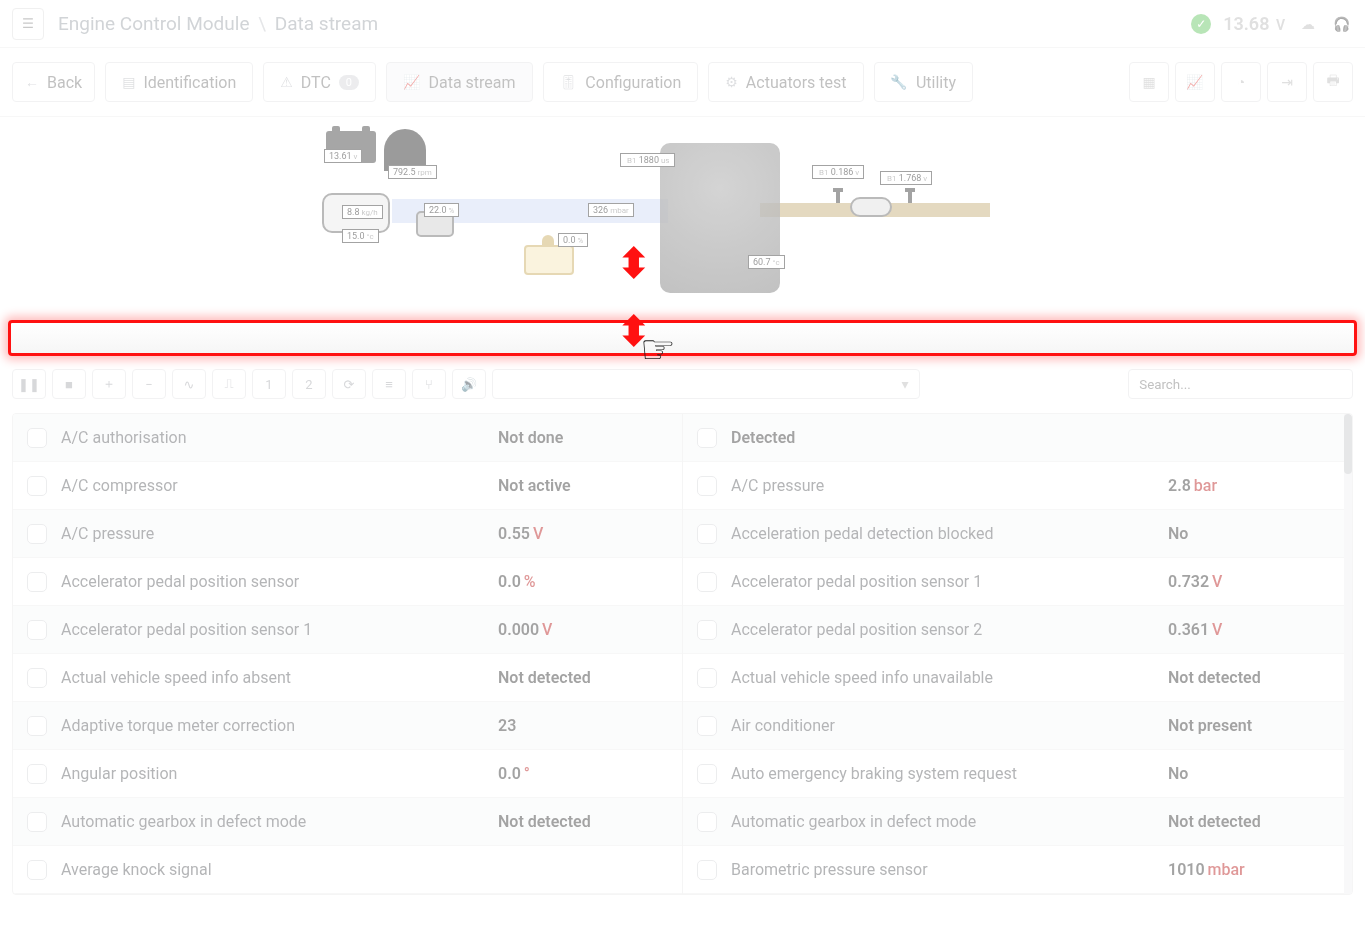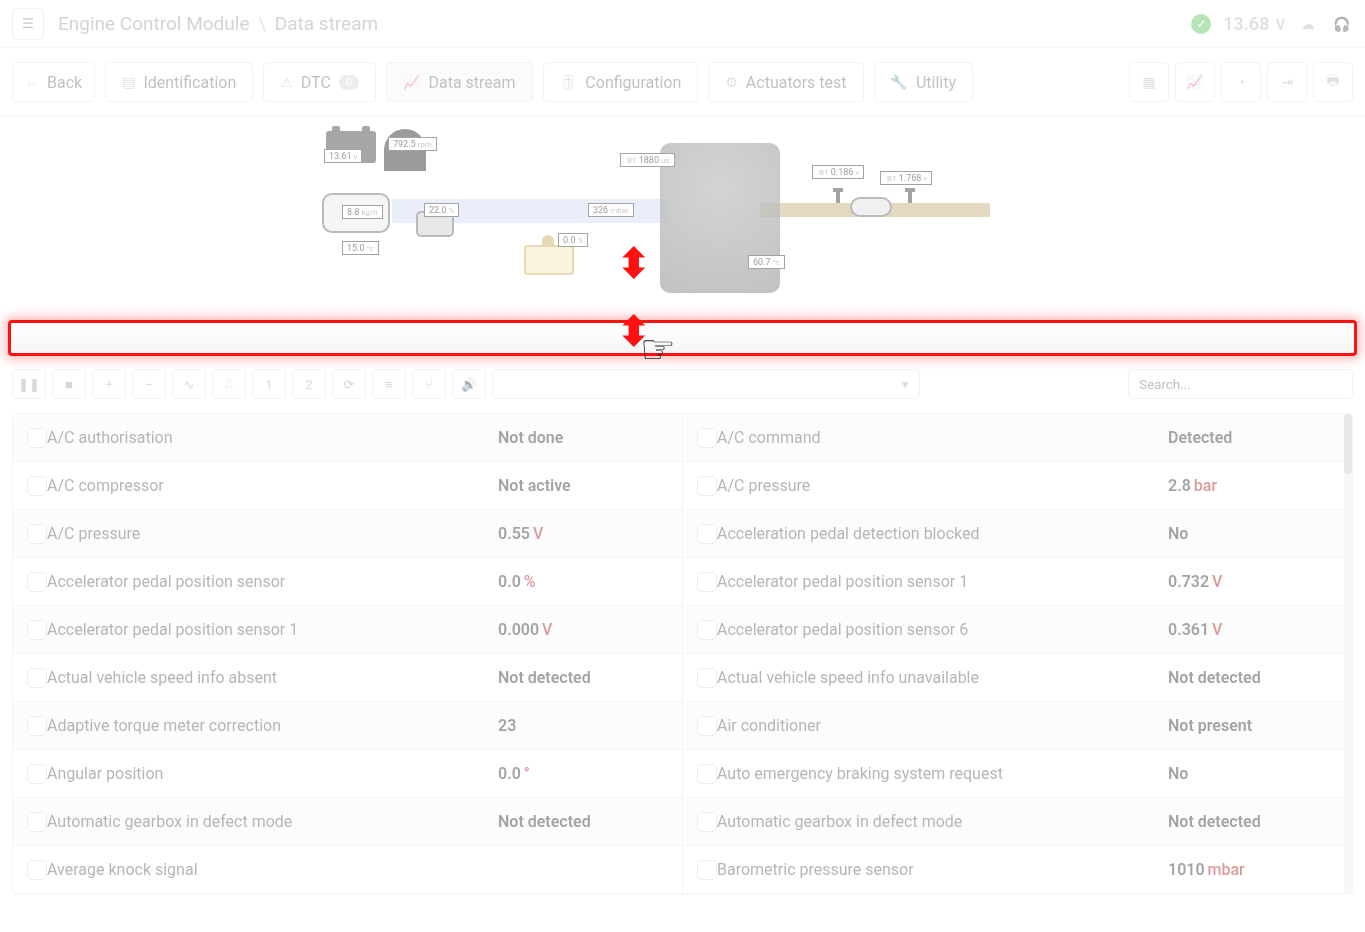--- a/index.html
+++ b/index.html
@@ -55,21 +55,21 @@
 
 .toolbar{display:flex;align-items:center;gap:6px;padding:6px 12px;margin-top:58px}
 .tb{width:34px;height:30px;border:1px solid #e2e3e5;border-radius:4px;background:#fff;display:flex;align-items:center;justify-content:center;color:#a7a9ae;cursor:pointer;font-size:13px}
 .select{flex:.5;height:30px;border:1px solid #e2e3e5;border-radius:4px;padding:0 10px;display:flex;align-items:center;justify-content:flex-end;color:#bbb}
 .search{flex:.25;height:30px;border:1px solid #e2e3e5;border-radius:4px;padding:0 10px;color:#bbb;outline:none;margin-left:auto}
 
 
 .grid{display:flex;margin:8px 12px;border:1px solid #e8e8e8;border-radius:4px;overflow:hidden;position:relative}
 .col{flex:1}
 .col:first-child{border-right:1px solid #e8e8e8}
-.row{display:flex;align-items:center;height:48px;padding:0 14px;border-bottom:1px solid #eee}
+.row{display:flex;align-items:center;height:48px;padding:0 14px;gap:14px;border-bottom:1px solid #eee}
 .row:nth-child(odd){background:#f7f8f9}
 .chk{width:20px;height:20px;border:1px solid #d6d7da;border-radius:5px;flex:none;cursor:pointer;background:#fff}
 .nm{flex:1;color:#5a5c60;font-size:16px}
 .val{width:170px;color:#333;font-size:16px;font-weight:600}
 .val .u{color:#b91c1c;font-weight:500;margin-left:3px}
 .scroll{position:absolute;right:0;top:0;bottom:0;width:8px;background:#f0f0f1}
 .thumb{position:absolute;top:0;width:8px;height:60px;background:#c8c9cc;border-radius:4px}
 </style>
 </head>
 <body>
@@ -139,24 +139,24 @@
       </div>
   </div>
 </div>
 
 <div class="diagram">
   <div class="pipe-h" style="left:392px;top:82px;width:276px"></div>
   <div class="pipe-ex" style="left:760px;top:86px;width:230px"></div>
   <div class="battery" style="left:326px;top:14px"></div>
   <div class="dlabel" style="left:324px;top:32px"><span>13.61</span><span class="u">v</span></div>
   <div class="gauge" style="left:384px;top:12px"></div>
-  <div class="dlabel" style="left:388px;top:20px"><span>792.5</span><span class="u">rpm</span></div>
+  <div class="dlabel" style="left:388px;top:48px"><span>792.5</span><span class="u">rpm</span></div>
   <div class="maf" style="left:322px;top:76px"></div>
   <div class="dlabel" style="left:342px;top:88px"><span>8.8</span><span class="u">kg/h</span></div>
-  <div class="dlabel" style="left:342px;top:124px"><span>15.0</span><span class="u">°c</span></div>
+  <div class="dlabel" style="left:342px;top:112px"><span>15.0</span><span class="u">°c</span></div>
   <div class="intercooler" style="left:416px;top:94px"></div>
   <div class="dlabel" style="left:424px;top:86px"><span>22.0</span><span class="u">%</span></div>
   <div class="dlabel" style="left:588px;top:86px"><span>326</span><span class="u">mbar</span></div>
   <div class="coolant" style="left:524px;top:128px"></div>
   <div class="dlabel" style="left:558px;top:116px"><span>0.0</span><span class="u">%</span></div>
   <div class="engine" style="left:660px;top:26px"></div>
   <div class="dlabel" style="left:620px;top:36px"><span class="u">B1</span> <span>1880</span><span class="u">us</span></div>
   <div class="dlabel" style="left:748px;top:138px"><span>60.7</span><span class="u">°c</span></div>
   <div class="o2" style="left:836px;top:74px"></div>
   <div class="dlabel" style="left:812px;top:48px"><span class="u">B1</span> <span>0.186</span><span class="u">v</span></div>
@@ -259,41 +259,40 @@
       </div>
       <div class="row">
         <div class="chk"></div>
         <div class="nm">Average knock signal</div>
         <div class="val"></div>
       </div>
     </div>
   <div class="col" id="col-right">
       <div class="row">
         <div class="chk"></div>
-        <div class="nm">A/C command</div>
         <div class="val">Detected</div>
       </div>
       <div class="row">
         <div class="chk"></div>
         <div class="nm">A/C pressure</div>
         <div class="val">2.8<span class="u">bar</span></div>
       </div>
       <div class="row">
         <div class="chk"></div>
         <div class="nm">Acceleration pedal detection blocked</div>
         <div class="val">No</div>
       </div>
       <div class="row">
         <div class="chk"></div>
         <div class="nm">Accelerator pedal position sensor 1</div>
         <div class="val">0.732<span class="u">V</span></div>
       </div>
       <div class="row">
         <div class="chk"></div>
-        <div class="nm">Accelerator pedal position sensor 6</div>
+        <div class="nm">Accelerator pedal position sensor 2</div>
         <div class="val">0.361<span class="u">V</span></div>
       </div>
       <div class="row">
         <div class="chk"></div>
         <div class="nm">Actual vehicle speed info unavailable</div>
         <div class="val">Not detected</div>
       </div>
       <div class="row">
         <div class="chk"></div>
         <div class="nm">Air conditioner</div>

